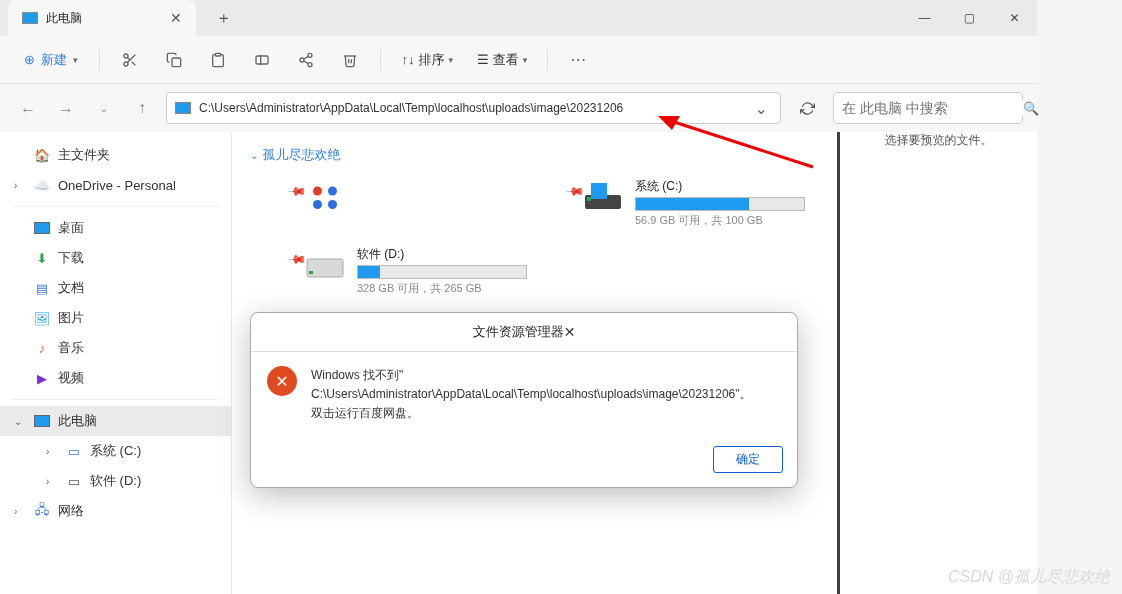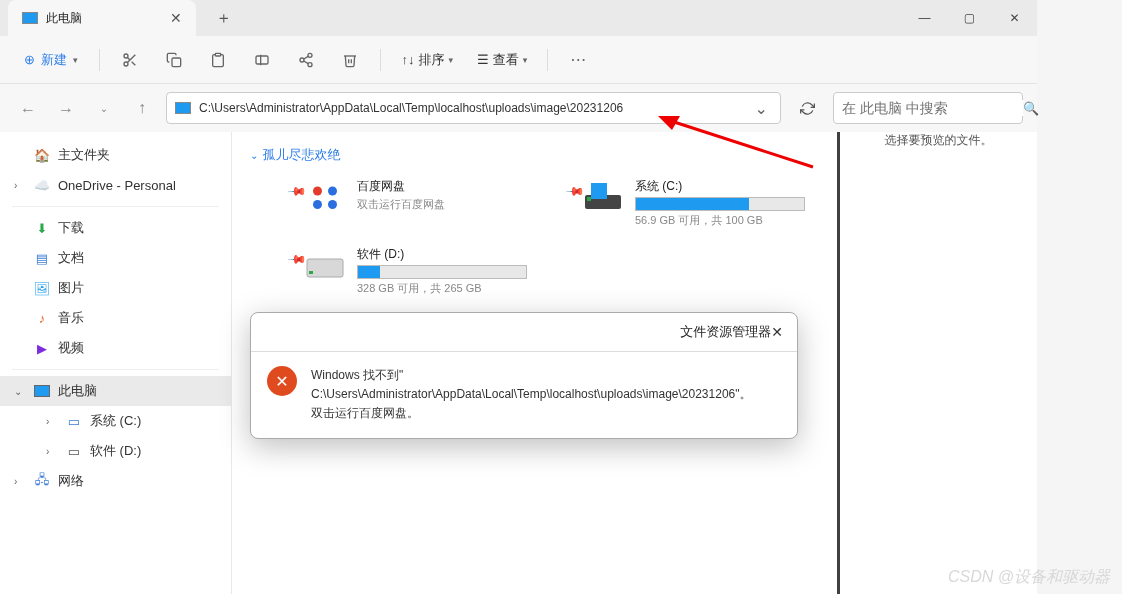--- a/index.html
+++ b/index.html
@@ -43,21 +43,21 @@
 .drive { display: flex; gap: 10px; width: 250px; }
 .drive-icon { width: 44px; height: 38px; display:flex; align-items:center; justify-content:center; }
 .drive-body { display: flex; flex-direction: column; gap: 2px; flex:1;}
 .drive-name { font-size: 12px; color: #222; }
 .drive-sub { font-size: 11px; color: #888; }
 .bar { width: 170px; height: 14px; border: 1px solid #bbb; background: #e8e8e8; position: relative; }
 .bar-fill { height: 100%; background: #1e9bf0; }
 .pin { color:#999; font-size:12px; transform: rotate(45deg); margin-top:2px;}
 .preview { width: 200px; border-left: 3px solid #404040; display: flex; align-items: flex-start; justify-content: center; font-size: 12px; color: #555; padding: 0 10px; text-align:center;}
 .dialog { position: absolute; left: 250px; top: 312px; width: 548px; background: #fff; border: 1px solid #aaa; border-radius: 8px; box-shadow: 0 8px 30px rgba(0,0,0,0.25); z-index: 10; }
-.dlg-title { display: flex; align-items: center; justify-content: flex-end; padding: 10px 14px; font-size: 13px; color: #222; }
+.dlg-title { display: flex; align-items: center; justify-content: center; padding: 10px 14px; font-size: 13px; color: #222; }
 .dlg-close { cursor: pointer; font-size: 14px; color: #333; }
 .dlg-sep { height:1px; background:#ddd;}
 .dlg-body { display: flex; gap: 14px; padding: 14px 16px; }
 .dlg-icon { width: 30px; height: 30px; border-radius: 50%; background: #e04a1f; color: #fff; display: flex; align-items: center; justify-content: center; font-size: 16px; flex-shrink: 0; }
 .dlg-msg { font-size: 12px; color: #333; line-height: 1.6; }
 .dlg-footer { display: flex; justify-content: flex-end; padding: 8px 14px 14px; }
 .dlg-btn { border: 1px solid #0a5fd8; background: #fff; color: #0a5fd8; font-size: 12px; padding: 4px 22px; border-radius: 3px; cursor: pointer; }
 .arrow-annot { position: absolute; left: 658px; top: 112px; width: 160px; height: 60px; pointer-events: none; z-index:5;}
 .watermark { position:absolute; right:12px; bottom:6px; font-size:16px; color:#d8d8d8; font-style:italic;}
 svg { display:block; }
@@ -176,20 +176,25 @@
         <span>主文件夹</span>
       </div>
       <div class="sb-item">
         <span class="sb-chev">›</span>
         <span class="sb-icon">☁️</span>
         <span>OneDrive - Personal</span>
       </div>
       <div class="sb-sep"></div>
       <div class="sb-item">
         <span class="sb-chev"></span>
+        <span class="sb-icon" style="background:#1e9bf0;width:16px;height:12px;border:1px solid #666;"></span>
+        <span>桌面</span>
+      </div>
+      <div class="sb-item">
+        <span class="sb-chev"></span>
         <span class="sb-icon" style="color:#2aa84a;">⬇</span>
         <span>下载</span>
       </div>
       <div class="sb-item">
         <span class="sb-chev"></span>
         <span class="sb-icon" style="color:#3a7bd5;">▤</span>
         <span>文档</span>
       </div>
       <div class="sb-item">
         <span class="sb-chev"></span>
@@ -237,24 +242,20 @@
       <div class="drives">
         <div class="drive">
           <span class="pin">📌</span>
           <div class="drive-icon">
             <svg width="36" height="36" viewBox="0 0 24 24">
                 <circle cx="7" cy="8" r="3" fill="#e43b2c"></circle>
                 <circle cx="17" cy="8" r="3" fill="#2a6ee0"></circle>
                 <circle cx="7" cy="17" r="3" fill="#2a6ee0"></circle>
                 <circle cx="17" cy="17" r="3" fill="#2a6ee0"></circle>
               </svg>
-          </div>
-          <div class="drive-body">
-            <div class="drive-name">百度网盘</div>
-            <div class="drive-sub">双击运行百度网盘</div>
           </div>
         </div>
         <div class="drive">
           <span class="pin">📌</span>
           <div class="drive-icon">
             <svg width="40" height="32" viewBox="0 0 40 32">
                 <rect x="2" y="14" width="36" height="14" rx="2" fill="#444"></rect>
                 <rect x="4" y="16" width="4" height="4" fill="#2aa84a"></rect>
                 <rect x="8" y="2" width="16" height="16" rx="2" fill="#1e9bf0"></rect>
                 <rect x="8" y="2" width="7" height="7" fill="#1e9bf0"></rect>
@@ -308,15 +309,18 @@
   </div>
   <div class="dlg-sep"></div>
   <div class="dlg-body">
     <div class="dlg-icon">✕</div>
     <div class="dlg-msg">
       <span>Windows 找不到"</span><br>
       <span>C:\Users\Administrator\AppData\Local\Temp\localhost\uploads\image\20231206"。</span><br>
       <span>双击运行百度网盘。</span>
     </div>
   </div>
+  <div class="dlg-footer">
+    <button class="dlg-btn">确定</button>
+  </div>
 </div>
 
-<div class="watermark">CSDN @设备和驱动器</div>
+<div class="watermark">CSDN @孤儿尽悲欢绝</div>
 
 </body></html>

